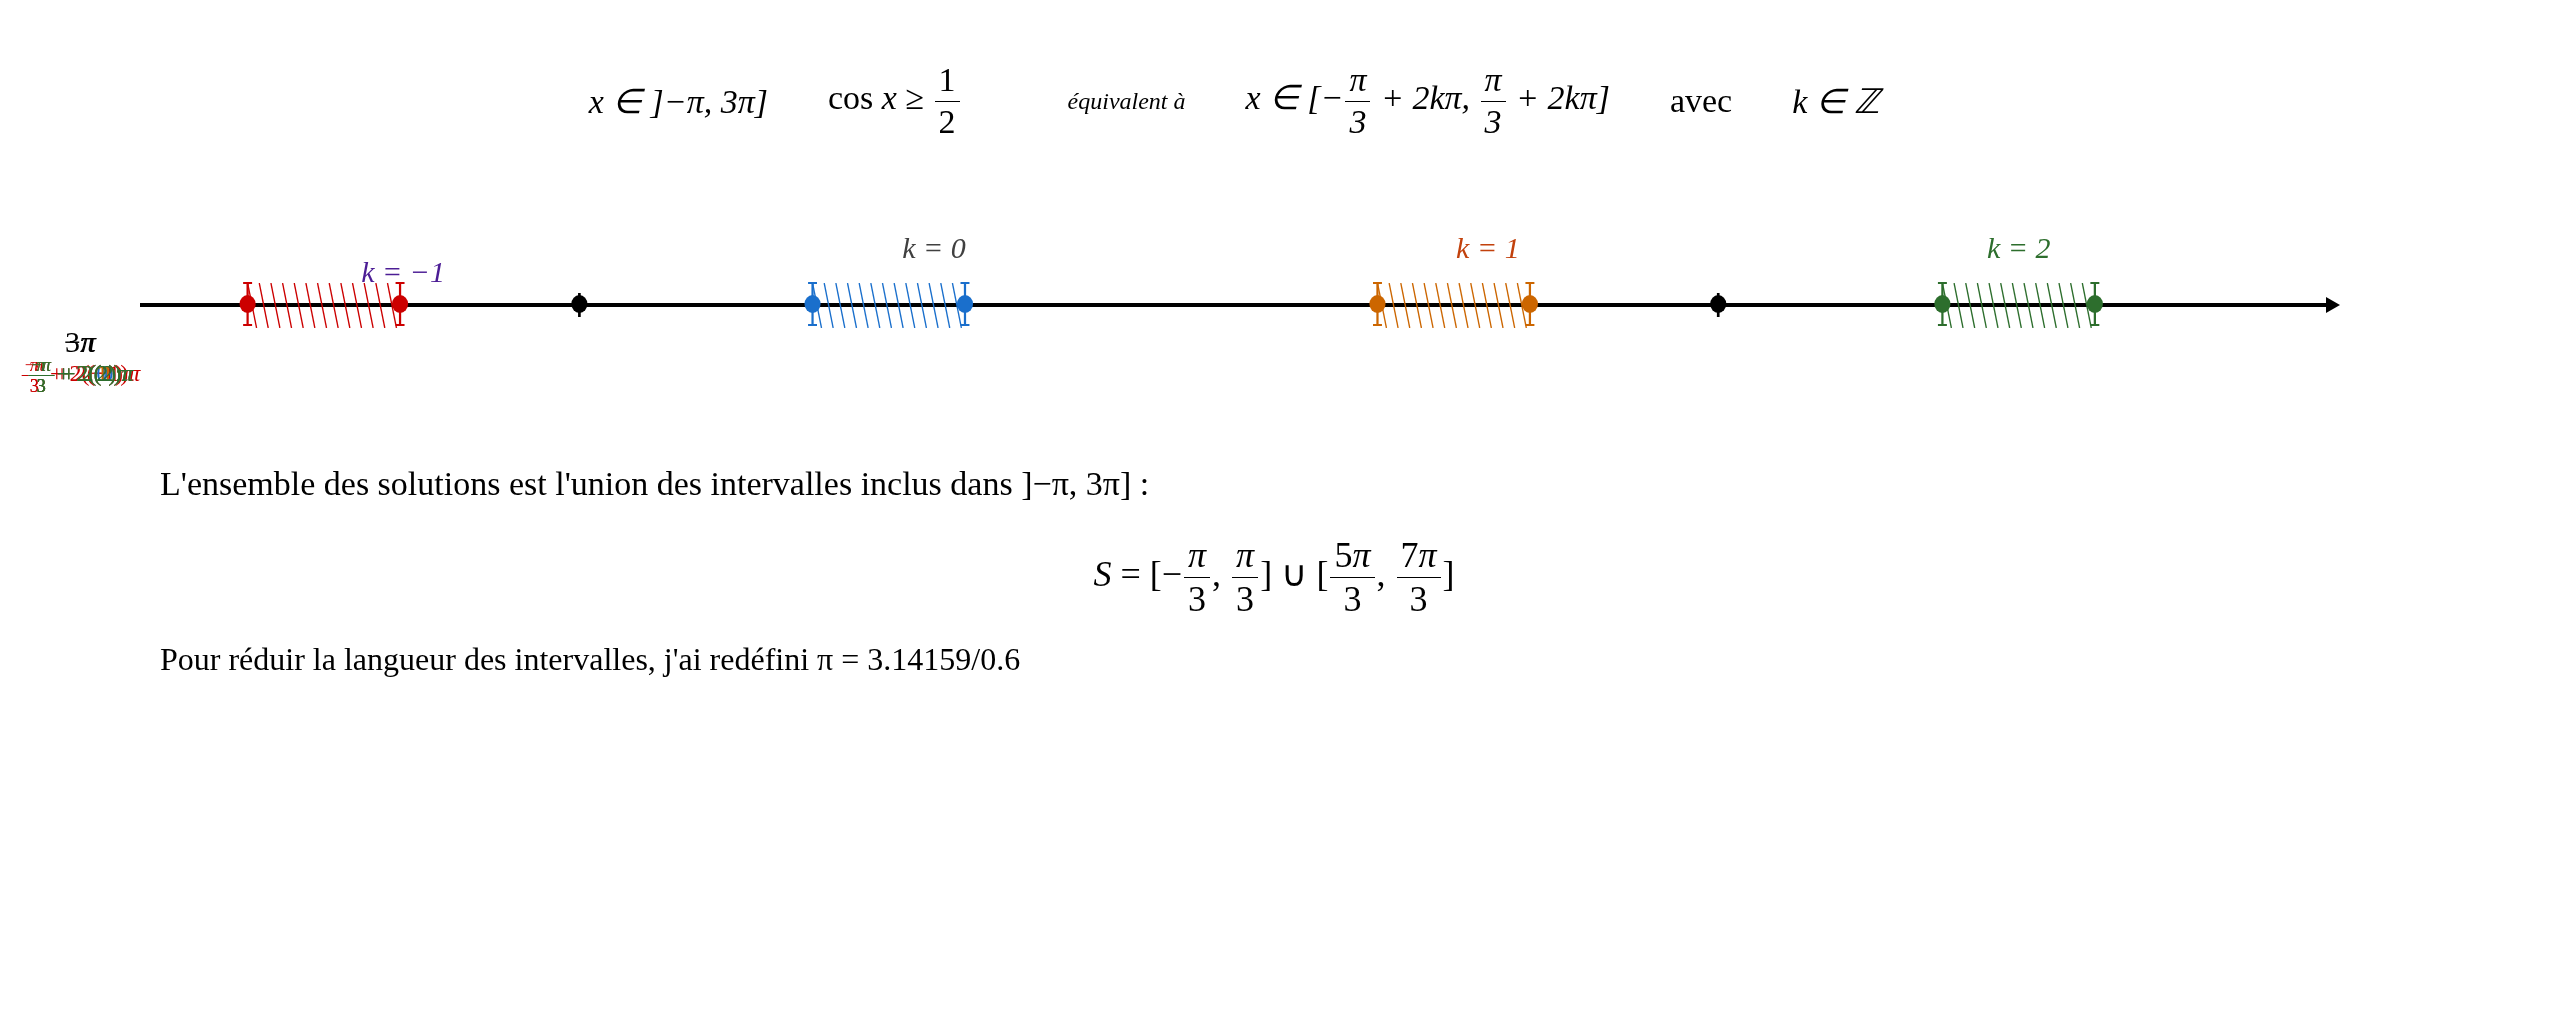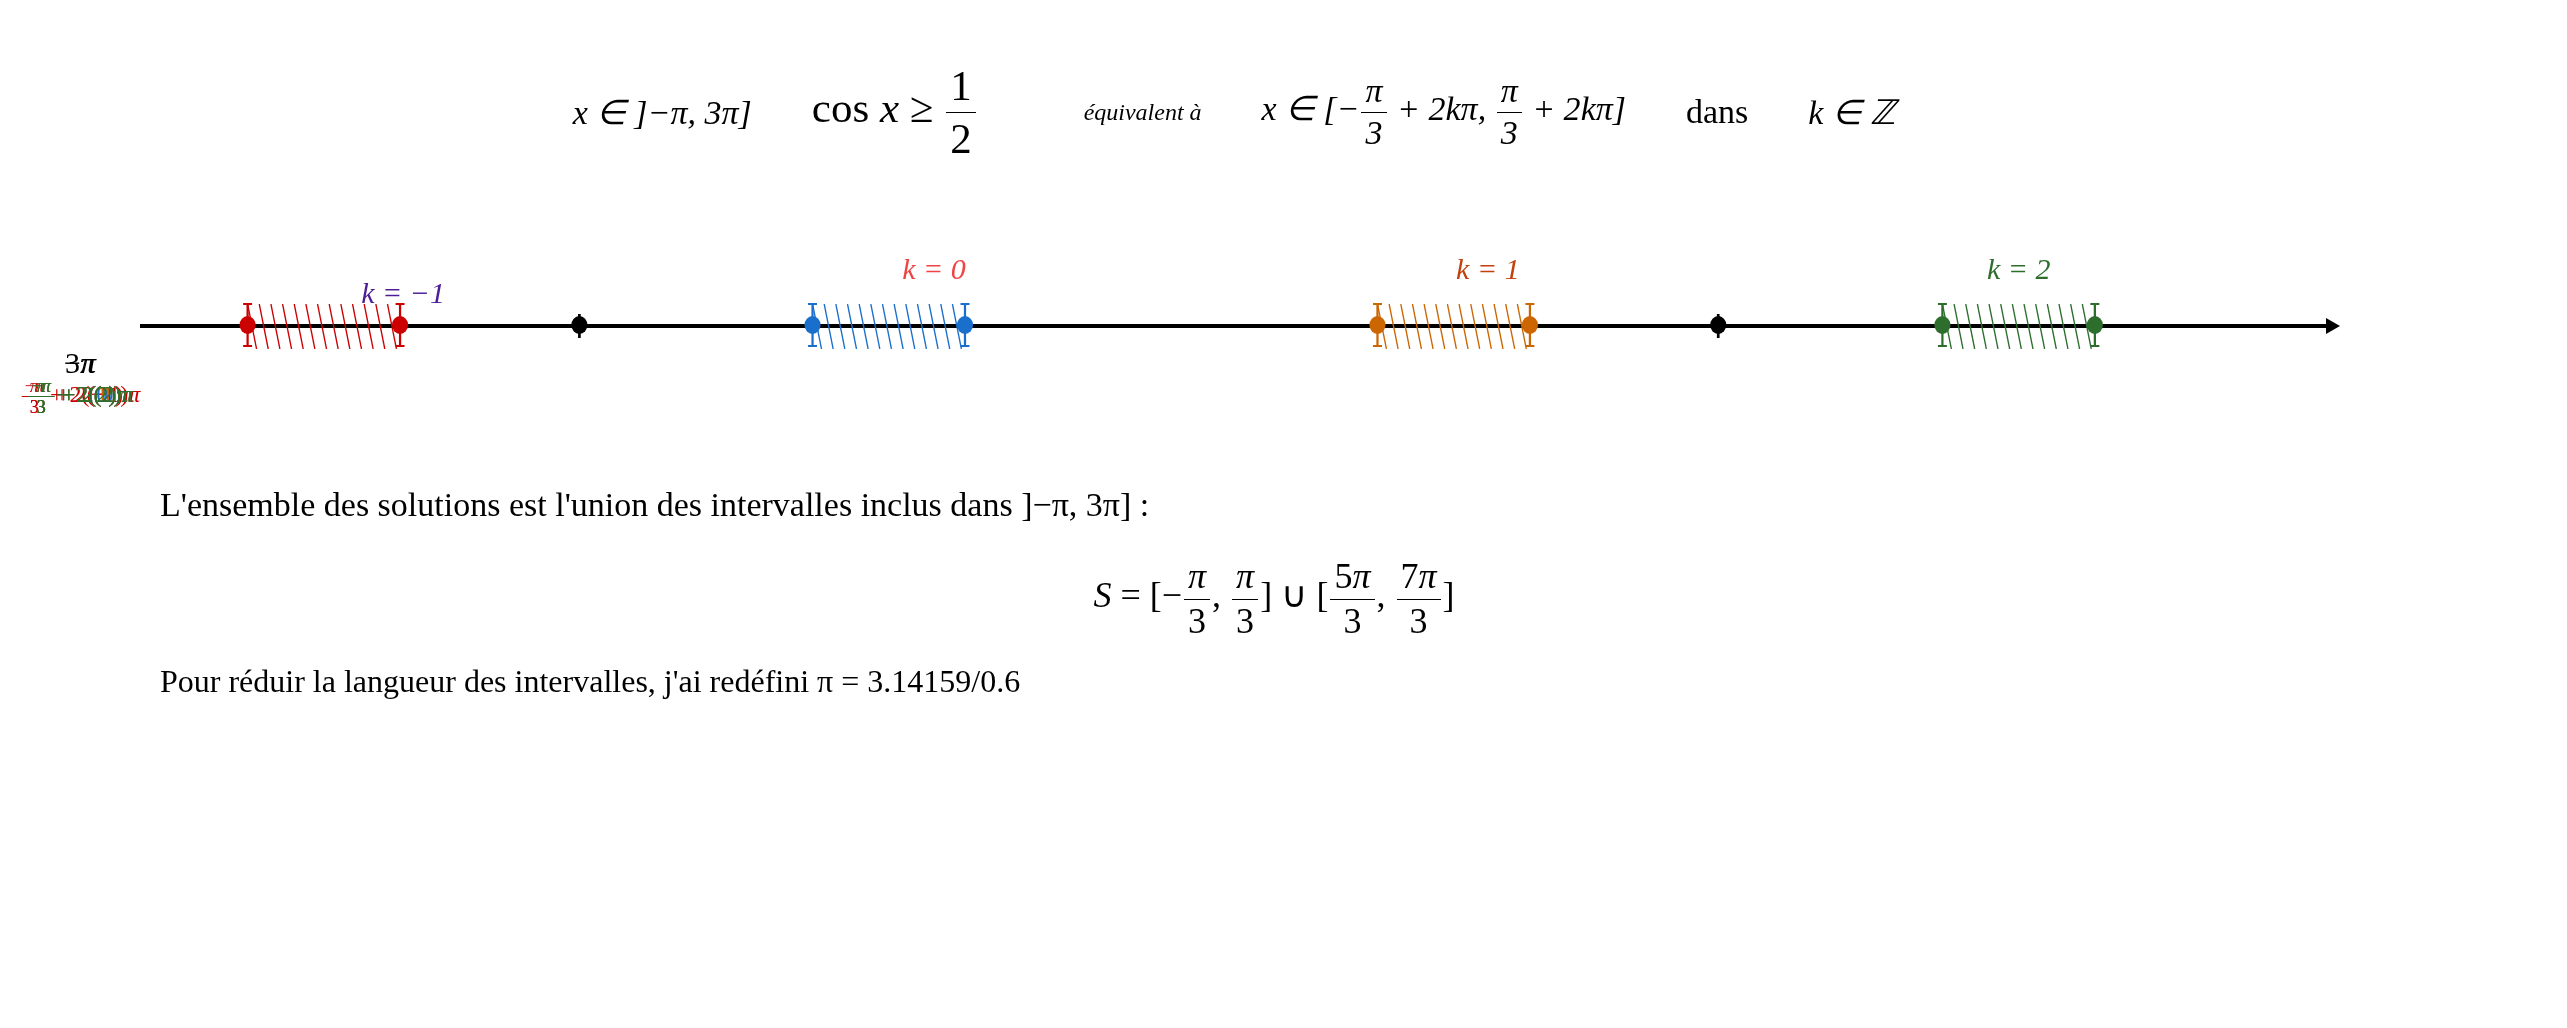--- a/index.html
+++ b/index.html
@@ -146,55 +146,55 @@
   </style>
 </head>
 <body>
 
 <div class="page-container">
 
   <div class="top-formula">
     <span style="font-size:34px; font-style:italic;">
       <i>x</i> ∈ ]−<i>π</i>, 3<i>π</i>]
     </span>
-    <span style="font-size:43px;text-align:center;">
+    <span style="font-size:34px;text-align:center;">
       cos&nbsp;<i>x</i>&nbsp;≥&nbsp;<span class="big-frac">
           <span class="num">1</span>
           <span class="den">2</span>
         </span>
     </span>
     <span style="font-size:24px; font-style:italic;margin-left:46px;">
       équivalent à
     </span>
     <span style="font-size:34px; font-style:italic;">
       <i>x</i> ∈ [−<span class="big-frac">
           <span class="num"><i>π</i></span>
           <span class="den">3</span>
         </span>&nbsp;+&nbsp;2<i>k</i><i>π</i>,&nbsp;<span class="big-frac">
           <span class="num"><i>π</i></span>
           <span class="den">3</span>
         </span>&nbsp;+&nbsp;2<i>k</i><i>π</i>]
     </span>
     <span style="font-size:34px;">
-      dans
+      avec
     </span>
     <span style="font-size:34px; font-style:italic;">
       <i>k</i> ∈ ℤ
     </span>
   </div>
 
   <div class="number-line-section">
 
     <div class="number-line"></div>
 
     <div class="k-label" style="left: 14%; color: #4c1d95; font-style: italic; margin-top: 24px;">
       <i>k</i> = −1
     </div>
 
-    <div class="k-label" style="left: 37%; color: #ef4444; font-style: italic;">
+    <div class="k-label" style="left: 37%; color: #404040; font-style: italic;">
       <i>k</i> = 0
     </div>
 
     <div class="k-label" style="left: 61%; color: #c2410c; font-style: italic;">
       <i>k</i> = 1
     </div>
 
     <div class="k-label" style="left: 84%; color: #2d6e2d; font-style: italic;">
       <i>k</i> = 2
     </div>

